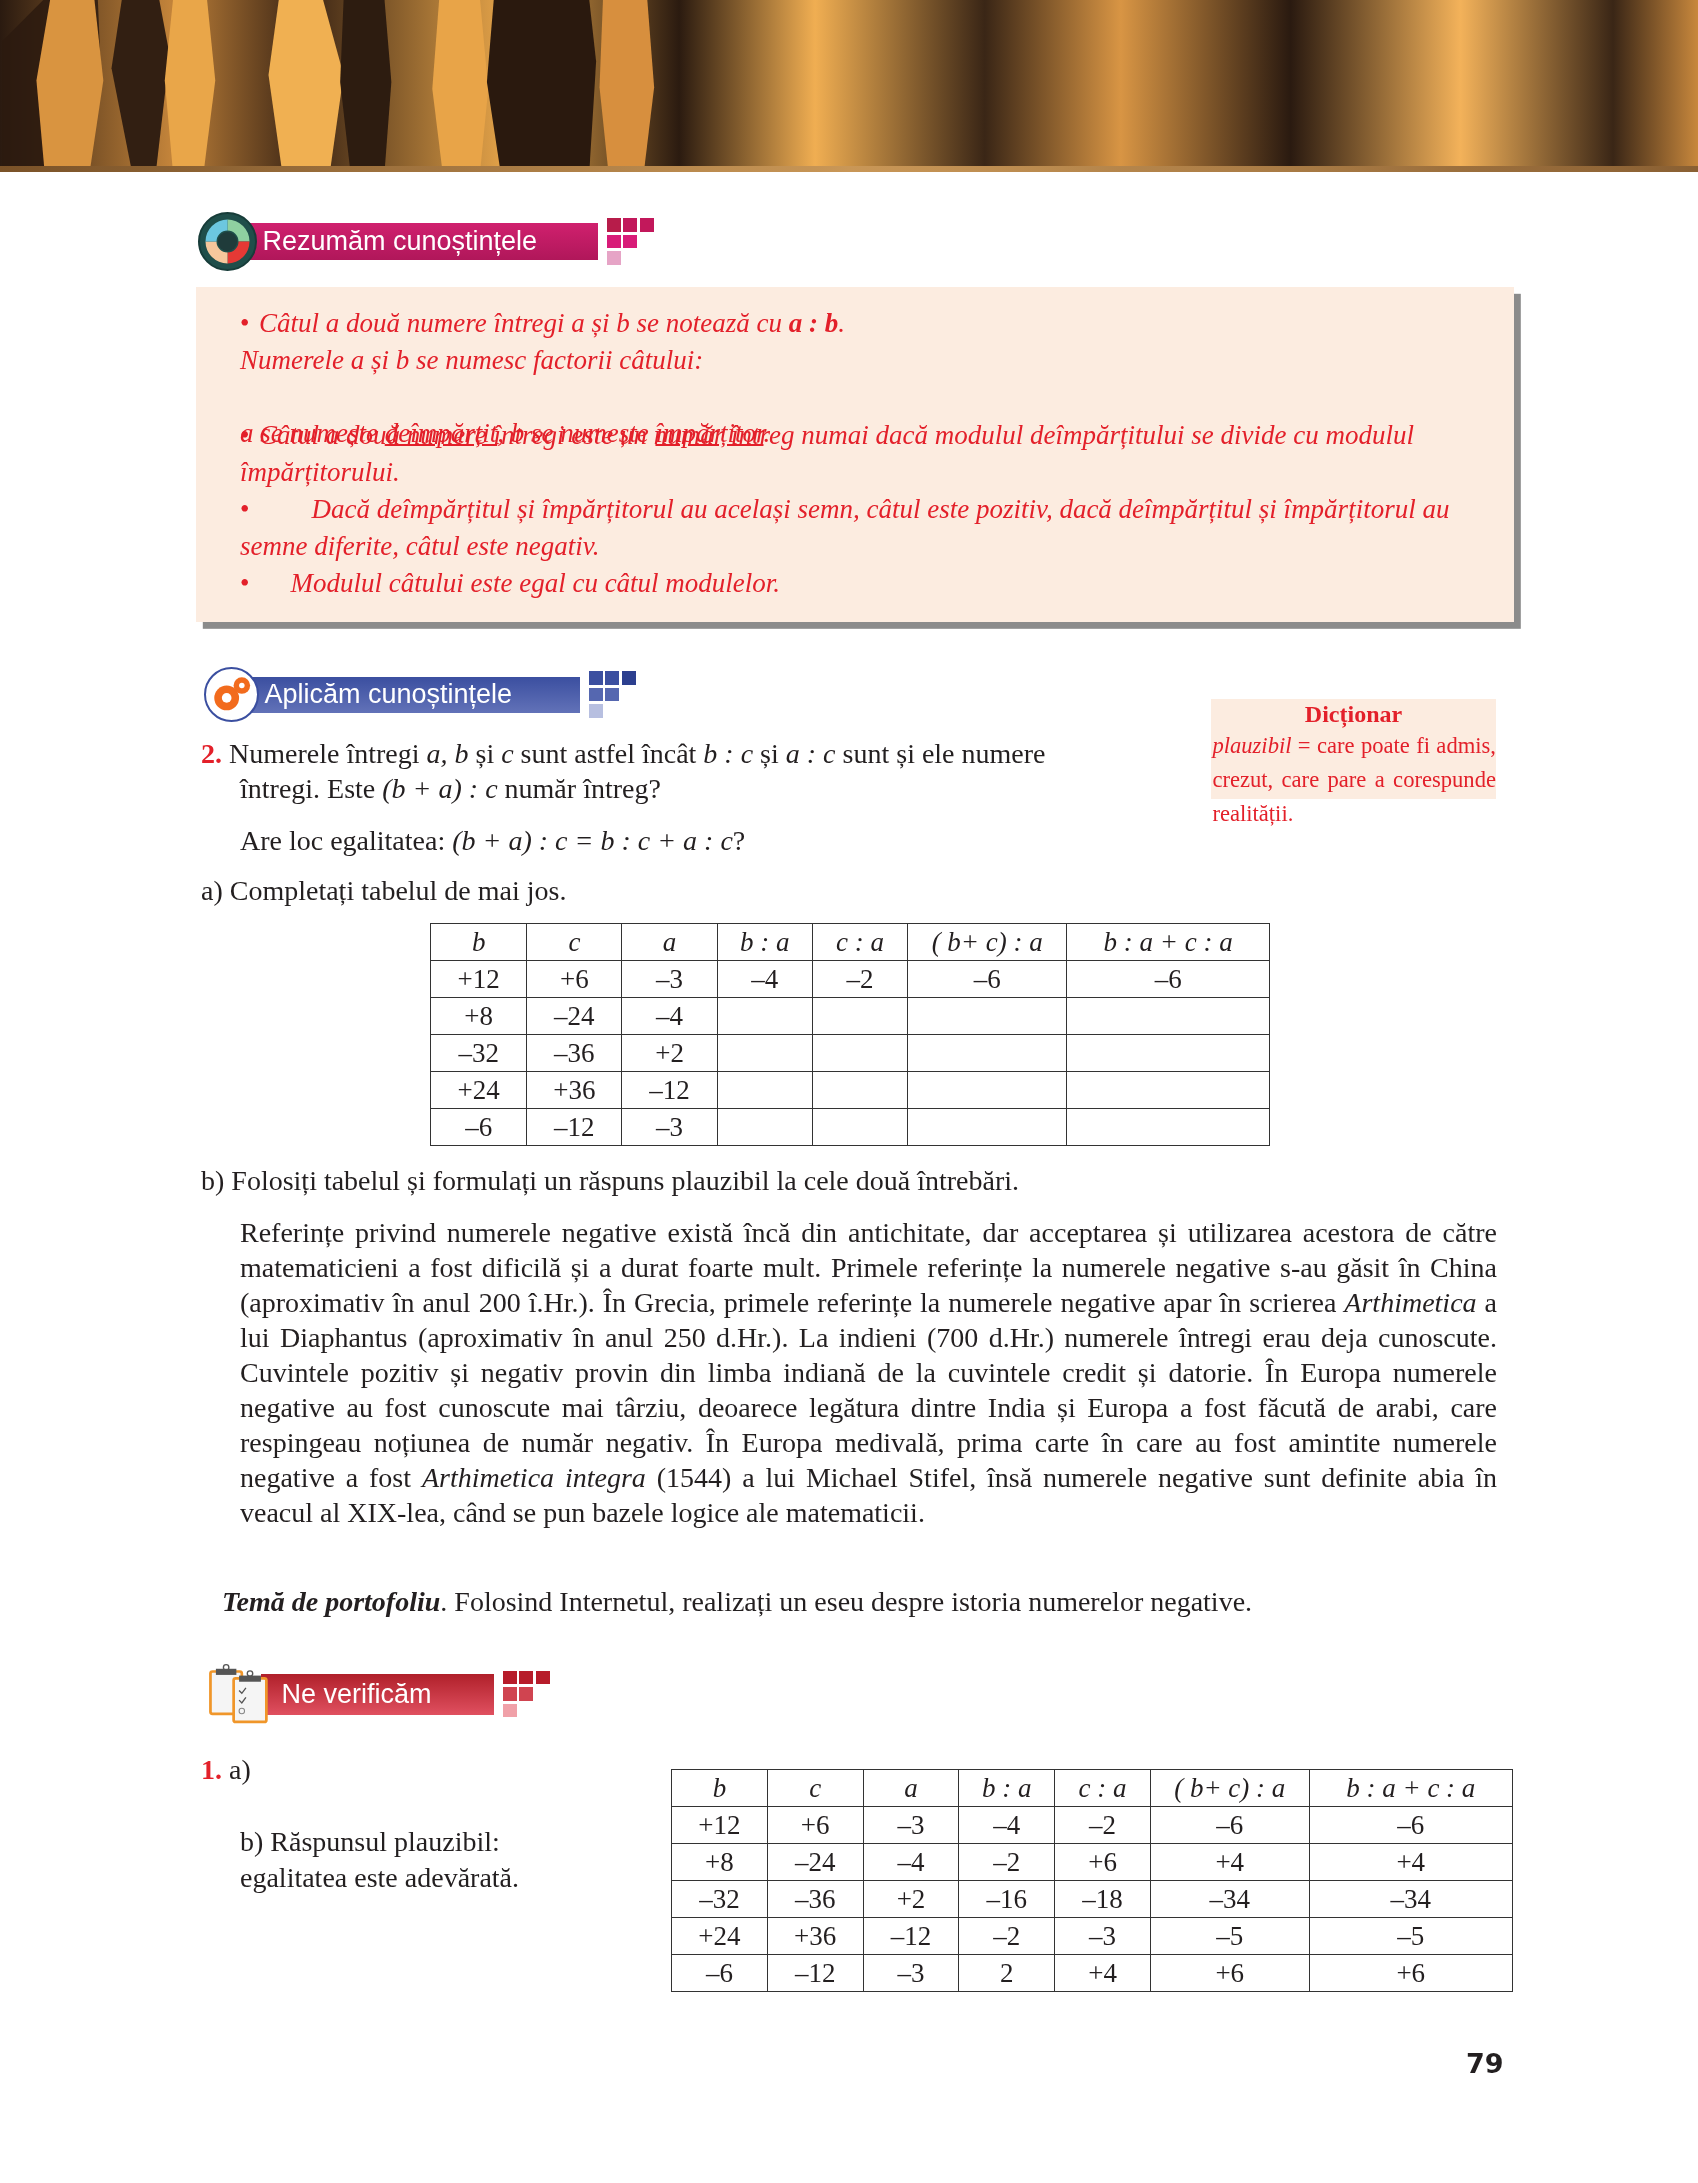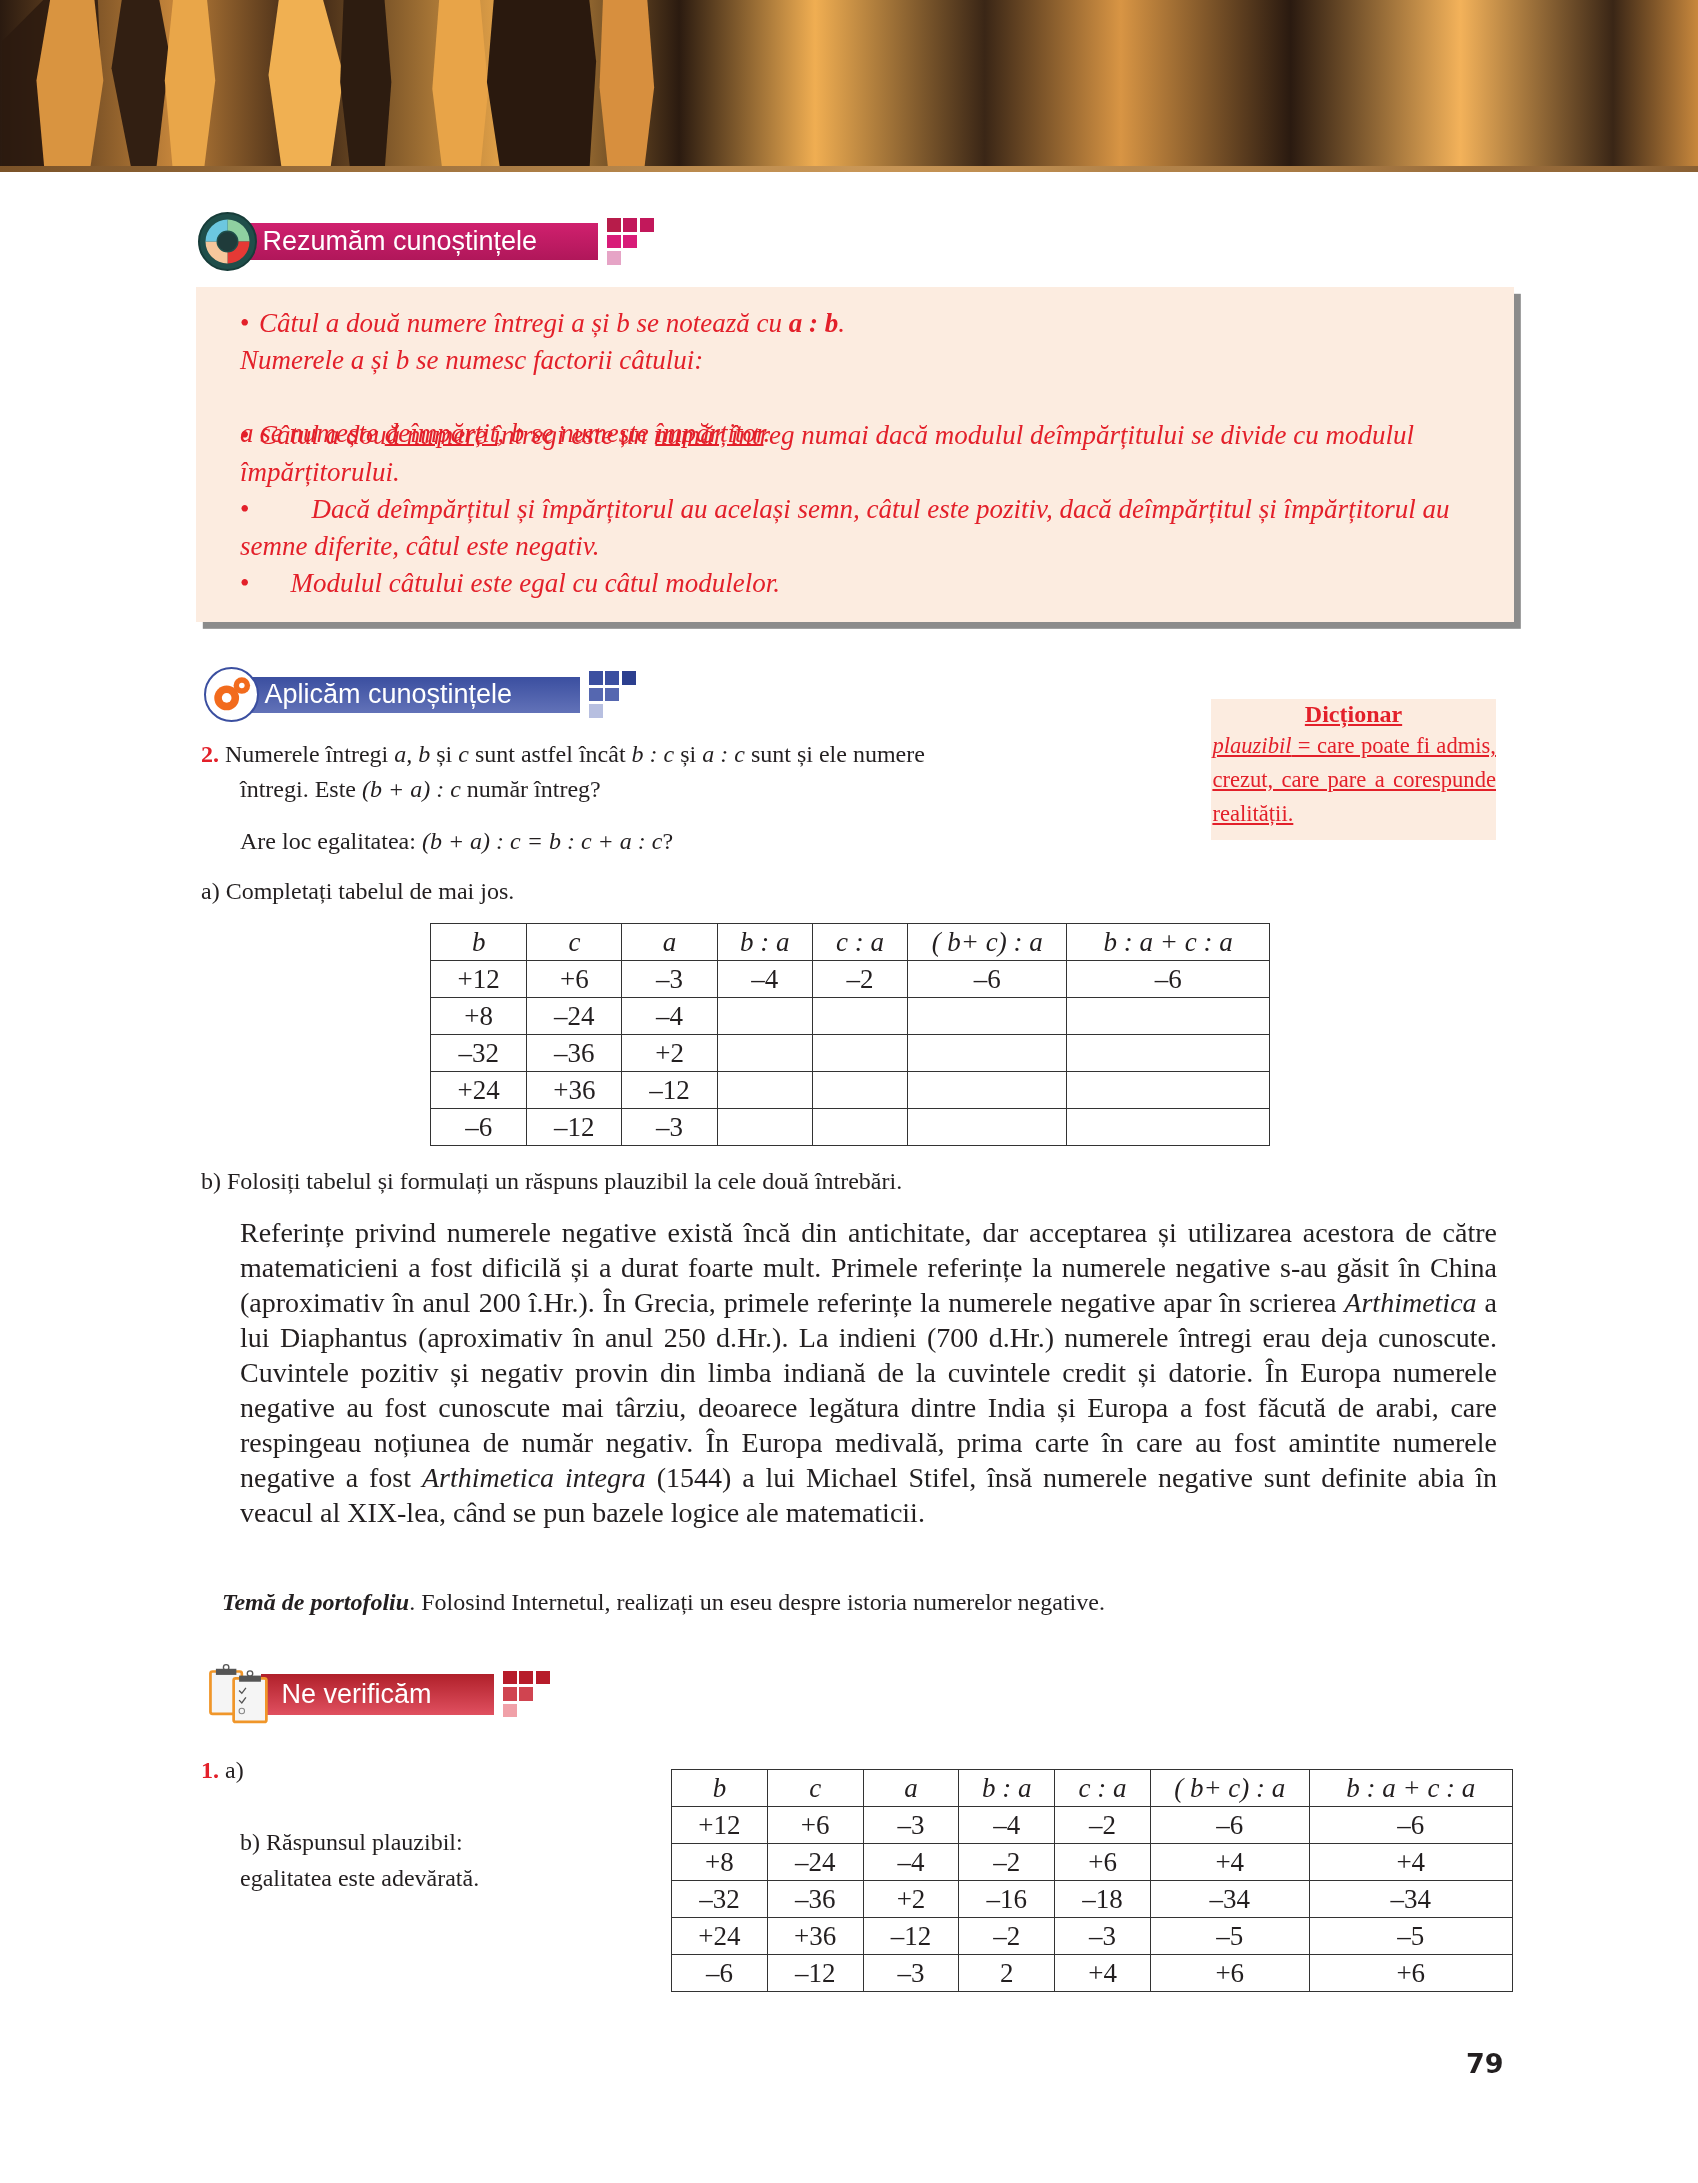--- a/index.html
+++ b/index.html
@@ -24,26 +24,26 @@
   
   .summary { position: absolute; left: 196px; top: 287px; width: 1318px; height: 335px;
              background: #fcece0; box-shadow: 6.8px 6.8px 0 #8b8b8b; }
   .summary p { margin: 0; position: absolute; left: 44px; right: 20.5px; color: #e3202a; font-style: italic;
                font-size: 27px; line-height: 37px; }
   .bullet { font-style: normal; margin-right: 9.6px; }
   .u { text-decoration: underline; }
 
   
   .ex-num { color: #e3202a; font-weight: bold; }
-  .text { position: absolute; font-size: 24px; line-height: 36px; }
+  .text { position: absolute; font-size: 28px; line-height: 36px; }
   .i { font-style: italic; }
 
   
-  .dict { position: absolute; left: 1211px; top: 699px; width: 285px; height: 141px; background: #fcece0;
-          color: #e3202a; font-size: 22.6px; line-height: 34px; text-decoration: underline; }
+  .dict { position: absolute; left: 1211px; top: 699px; width: 285px; height: 100px; background: #fcece0;
+          color: #e3202a; font-size: 22.6px; line-height: 34px; }
   .dict .dt { text-align: center; font-weight: bold; font-size: 24px; line-height: 30px; }
   .dict .dd { text-align: justify; text-align-last: left; padding: 0 0 0 1.4px; }
 
   
   table.grid { position: absolute; border-collapse: collapse; font-size: 27px; }
   table.grid td, table.grid th { border: 1.4px solid #333; text-align: center; padding: 0; height: 36px; font-weight: normal; }
   table.grid th { font-style: italic; }
 
   .para { position: absolute; left: 240px; width: 1257px; font-size: 28px; line-height: 35px; text-align: justify; }
   .page-num { position: absolute; left: 1466px; top: 2048px; font-family: "DejaVu Sans", sans-serif; font-weight: bold; font-size: 27px; }

